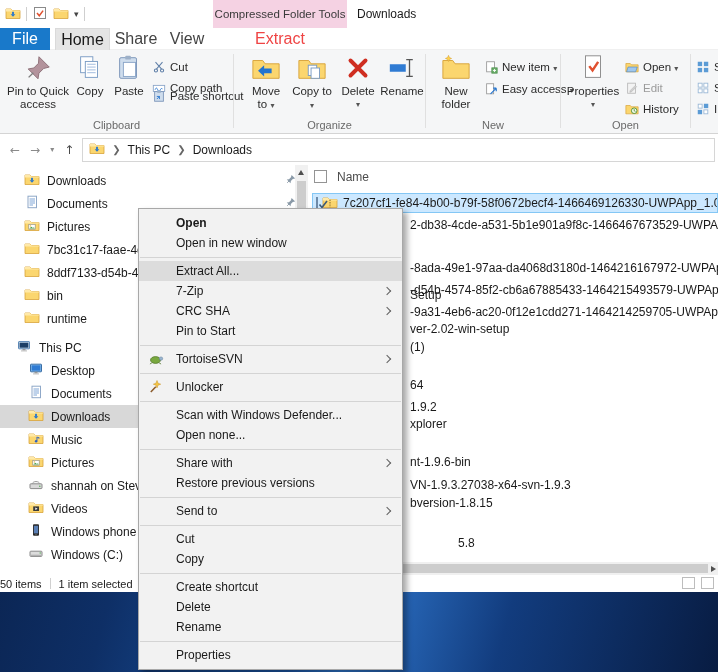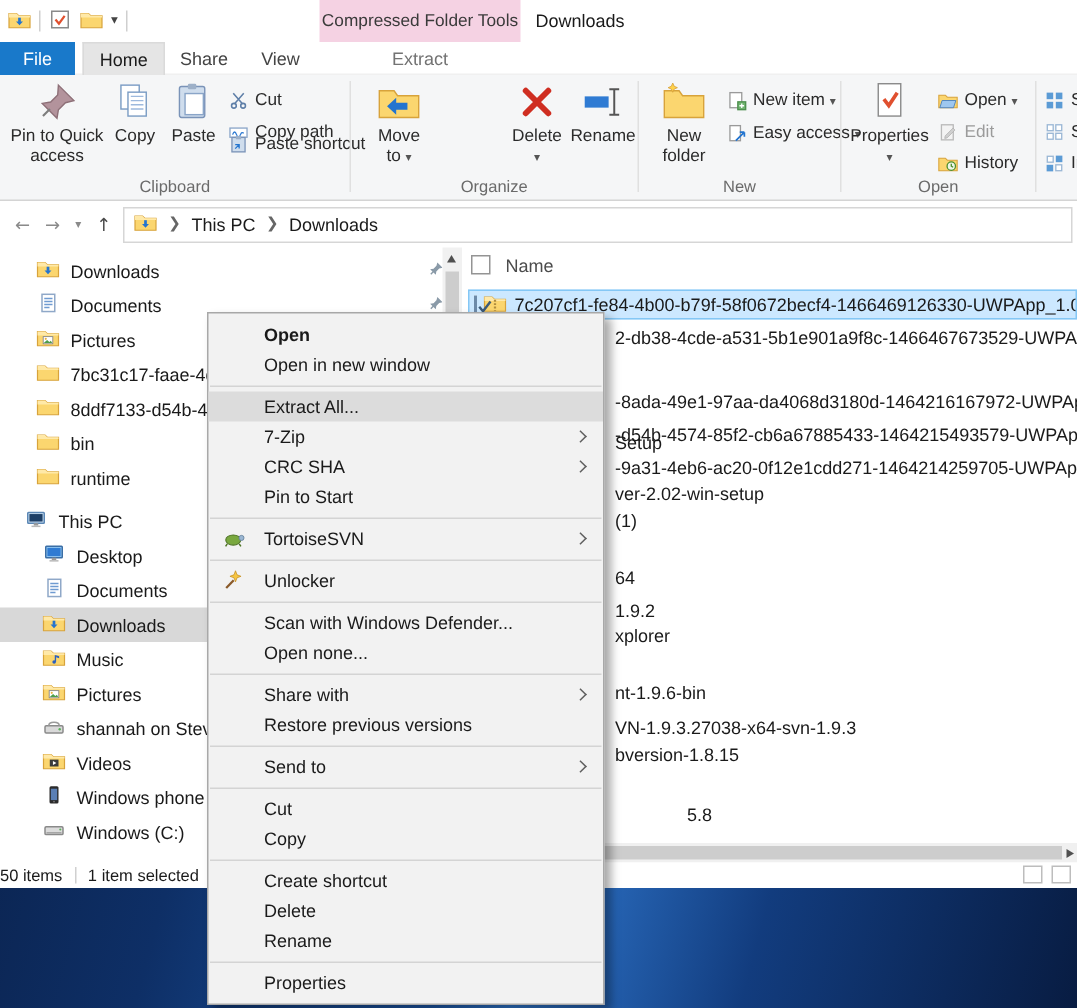--- a/index.html
+++ b/index.html
@@ -15,26 +15,26 @@
   
   .titlebar{position:absolute;left:0;top:0;width:718px;height:28px;background:#fff;display:flex;align-items:center}
   .qat{display:flex;align-items:center;gap:5px;padding-left:5px}
   .qat .sep{width:1px;height:14px;background:#cfcfcf}
   .qat .caret{font-family:"DejaVu Sans",sans-serif;font-size:9px;color:#444;line-height:10px}
   .ctx-header{position:absolute;left:213px;top:0;width:134px;height:28px;background:#f5d2e3;
     display:flex;align-items:center;justify-content:center;font-size:11.5px;color:#3a3a3a}
   .win-title{position:absolute;left:357px;top:7px;font-size:12px;color:#1a1a1a}
   
   .tabrow{position:absolute;left:0;top:28px;width:718px;height:22px;background:#fff;border-bottom:1px solid #f0f0f0}
-  .tab{position:absolute;top:0;height:22px;display:flex;align-items:center;justify-content:center;font-size:12px;color:#444}
+  .tab{position:absolute;top:0;height:22px;display:flex;align-items:center;justify-content:center;font-size:16px;color:#444}
   .tab-file{left:0;width:50px;background:#1979ca;color:#fff}
   .tab-home{left:55px;width:55px;background:#e5e5e5;border:1px solid #dadada;border-bottom:none;color:#1a1a1a}
   .tab-share{left:110px;width:52px}
   .tab-view{left:162px;width:50px}
-  .tab-extract{left:213px;width:134px;color:#737373}
+  .tab-extract{left:213px;width:134px;color:#ef4444}
   
   .ribbon{position:absolute;left:0;top:50px;width:718px;height:84px;background:#f5f6f7;border-bottom:1px solid #d4d4d4;overflow:hidden}
   .rgroup{position:absolute;top:0;height:83px}
   .rgroup .glabel{position:absolute;bottom:2px;left:0;right:0;text-align:center;font-size:11px;color:#6a6a6a}
   .gdiv{position:absolute;top:4px;height:74px;width:1px;background:#e0e0e0}
   .bigbtn{position:absolute;top:3px;display:flex;flex-direction:column;align-items:center;font-size:11.5px;color:#2b2b2b;text-align:center;line-height:13px;cursor:default}
   .bigbtn svg{margin-bottom:2px}
   .bigbtn .caret,.smallbtn .caret{font-family:"DejaVu Sans",sans-serif;font-size:8px;color:#555}
   .smallbtn{position:absolute;display:flex;align-items:center;gap:4px;font-size:11.5px;color:#2b2b2b;height:18px;white-space:nowrap}
   .smallbtn.disabled{color:#9b9b9b}
@@ -181,20 +181,28 @@
     <div class="gdiv" style="left:233px"></div>
 
     <div class="rgroup" style="left:234px;width:191px">
       <div class="bigbtn" style="left:12px;width:40px">
         <svg width="30" height="30" viewBox="0 0 32 32">
             <path d="M2 8 L2 27 L30 27 L30 11.5 L15 11.5 L12.5 8 Z" fill="#fbd66f" stroke="#d8a33b"></path>
             <path d="M22 16.5 h-8 v-3.5 l-6.5 6 6.5 6 v-3.5 h8 Z" fill="#2374cf"></path>
           </svg>
         <span><span>Move to</span> <span class="caret">▾</span></span>
       </div>
+      <div class="bigbtn" style="left:58px;width:40px">
+        <svg width="30" height="30" viewBox="0 0 32 32">
+            <path d="M2 8 L2 27 L30 27 L30 11.5 L15 11.5 L12.5 8 Z" fill="#fbd66f" stroke="#d8a33b"></path>
+            <rect x="12" y="13" width="9" height="11" fill="#fff" stroke="#7a9cc4"></rect>
+            <rect x="15" y="16" width="9" height="11" fill="#fff" stroke="#7a9cc4"></rect>
+          </svg>
+        <span><span>Copy to</span> <span class="caret">▾</span></span>
+      </div>
       <div class="bigbtn" style="left:104px;width:40px">
         <svg width="30" height="30" viewBox="0 0 32 32">
             <path d="M8 8 L24 24 M24 8 L8 24" stroke="#cf2e21" stroke-width="4.2" stroke-linecap="round"></path>
           </svg>
         <span>Delete</span>
         <span class="caret">▾</span>
       </div>
       <div class="bigbtn" style="left:146px;width:44px">
         <svg width="30" height="30" viewBox="0 0 32 32">
             <rect x="3" y="12" width="17" height="8" fill="#2f7bd3"></rect>

